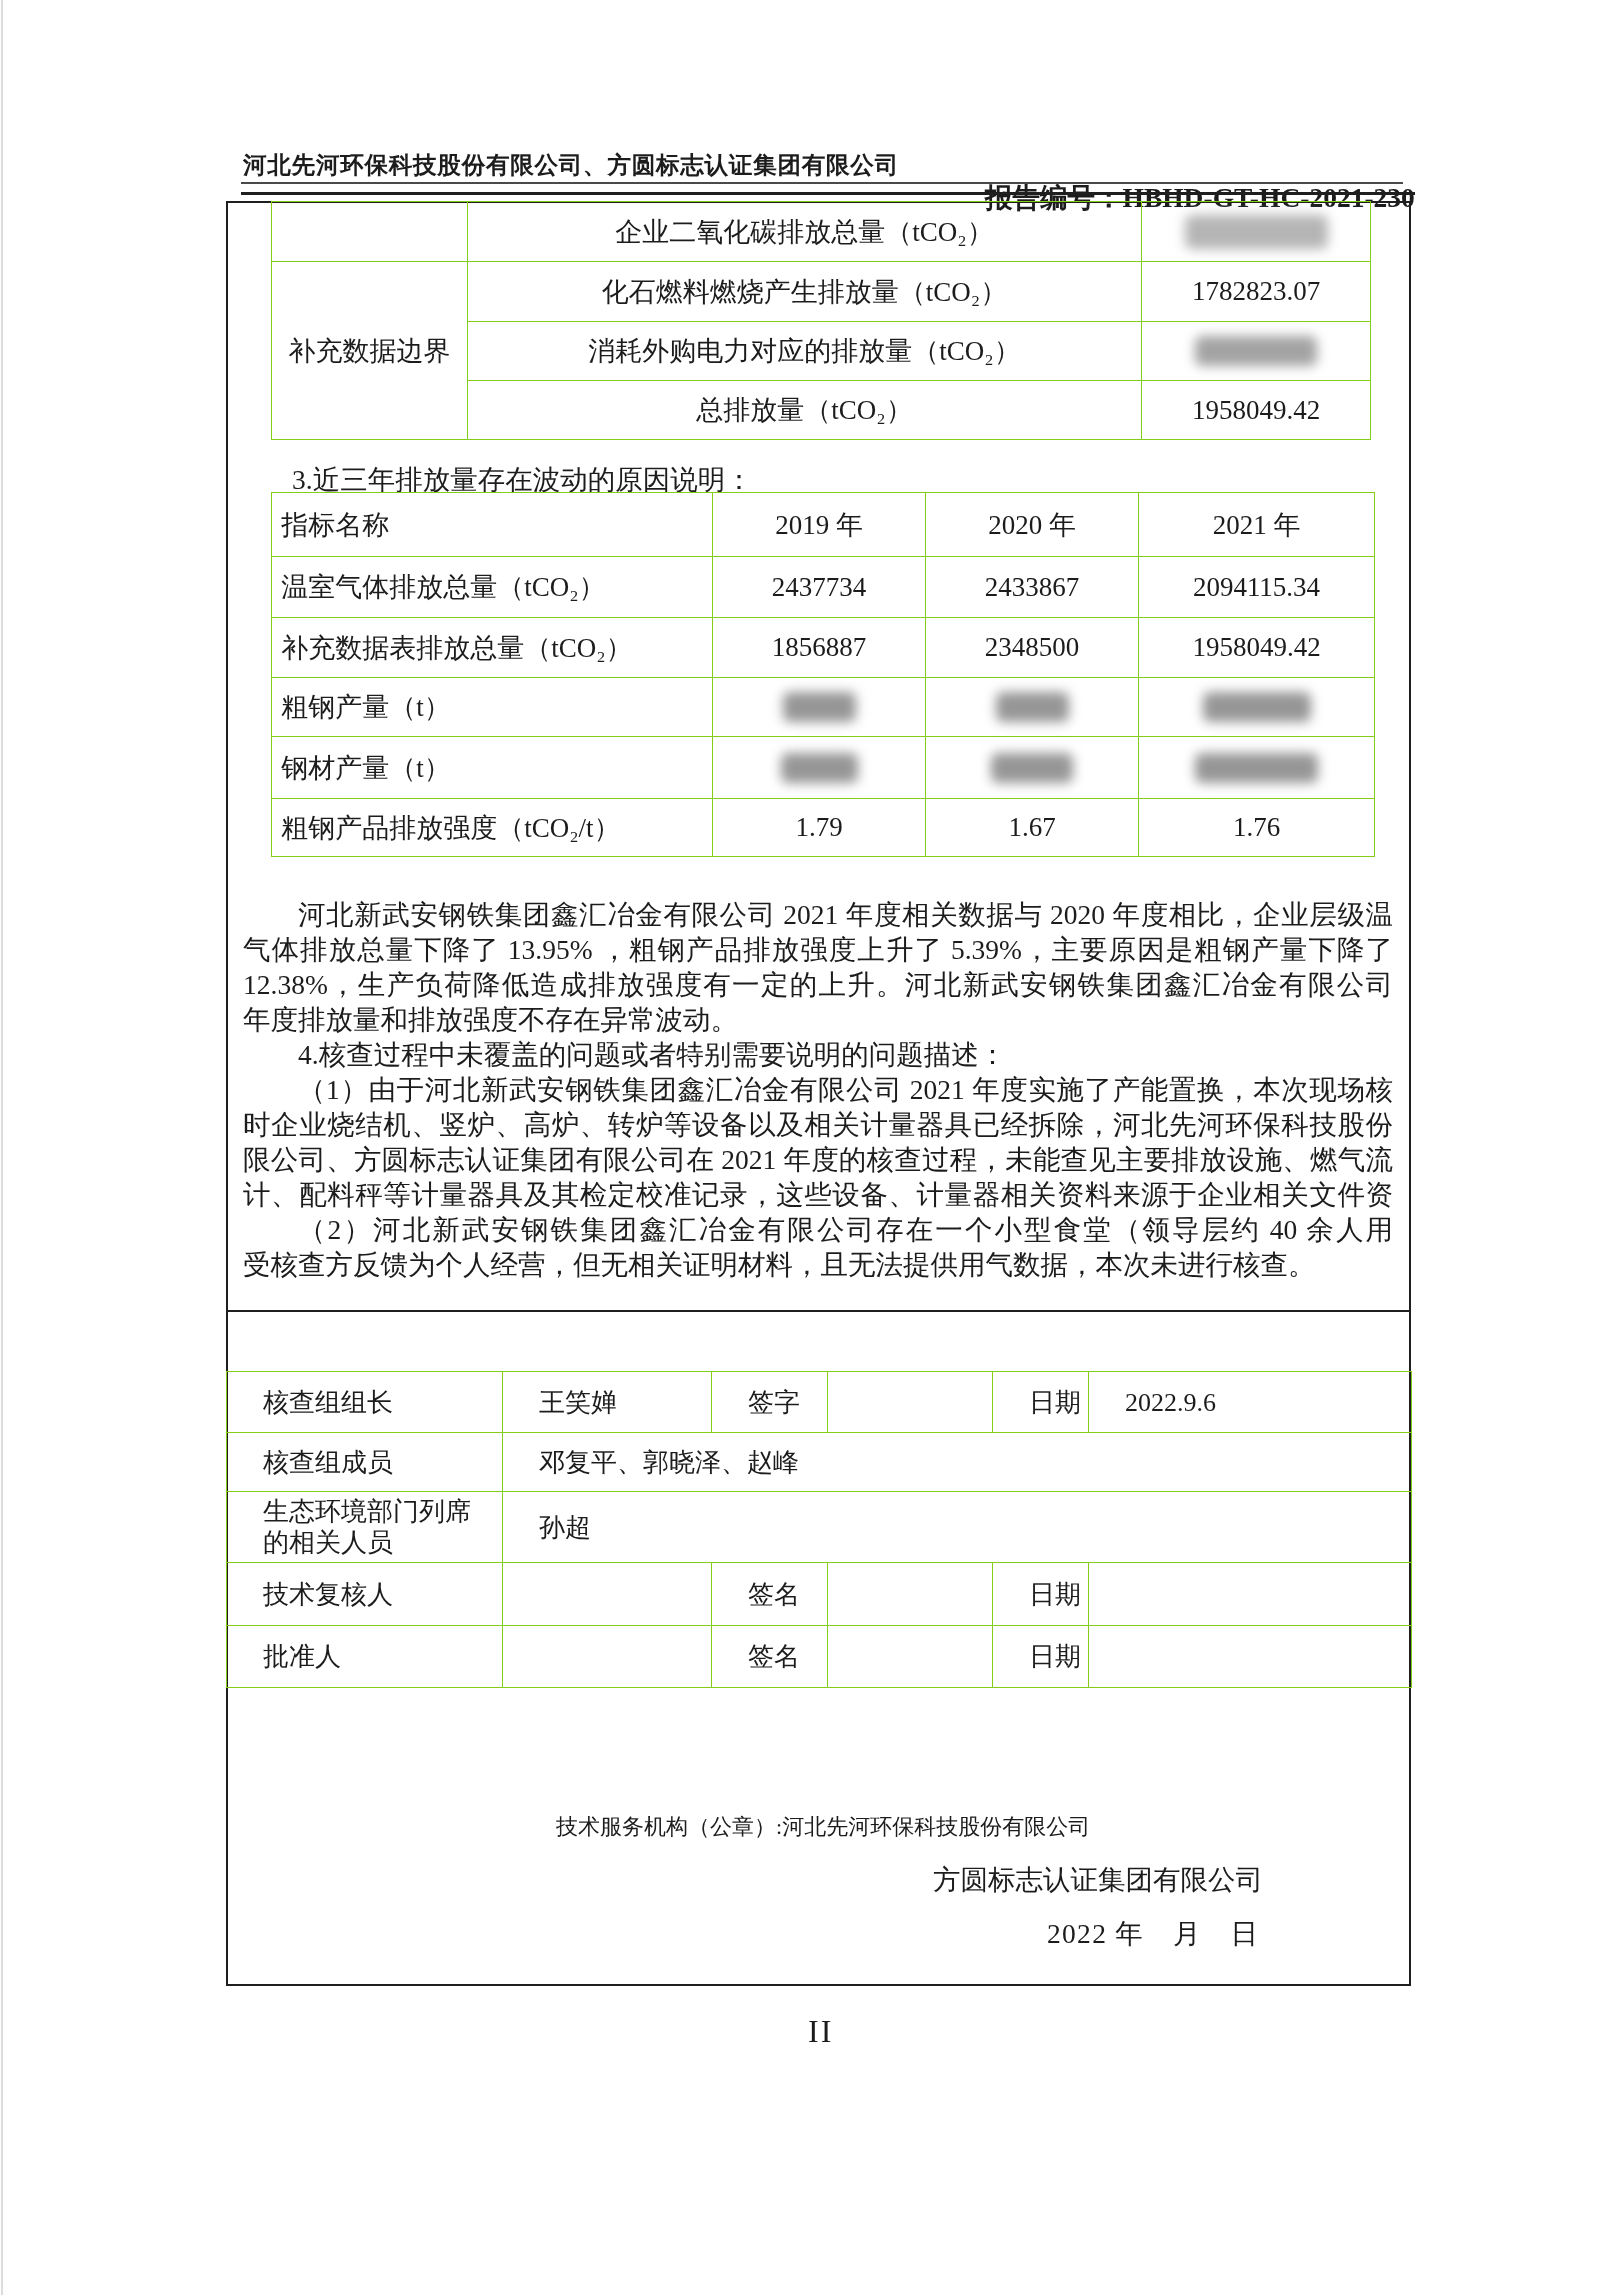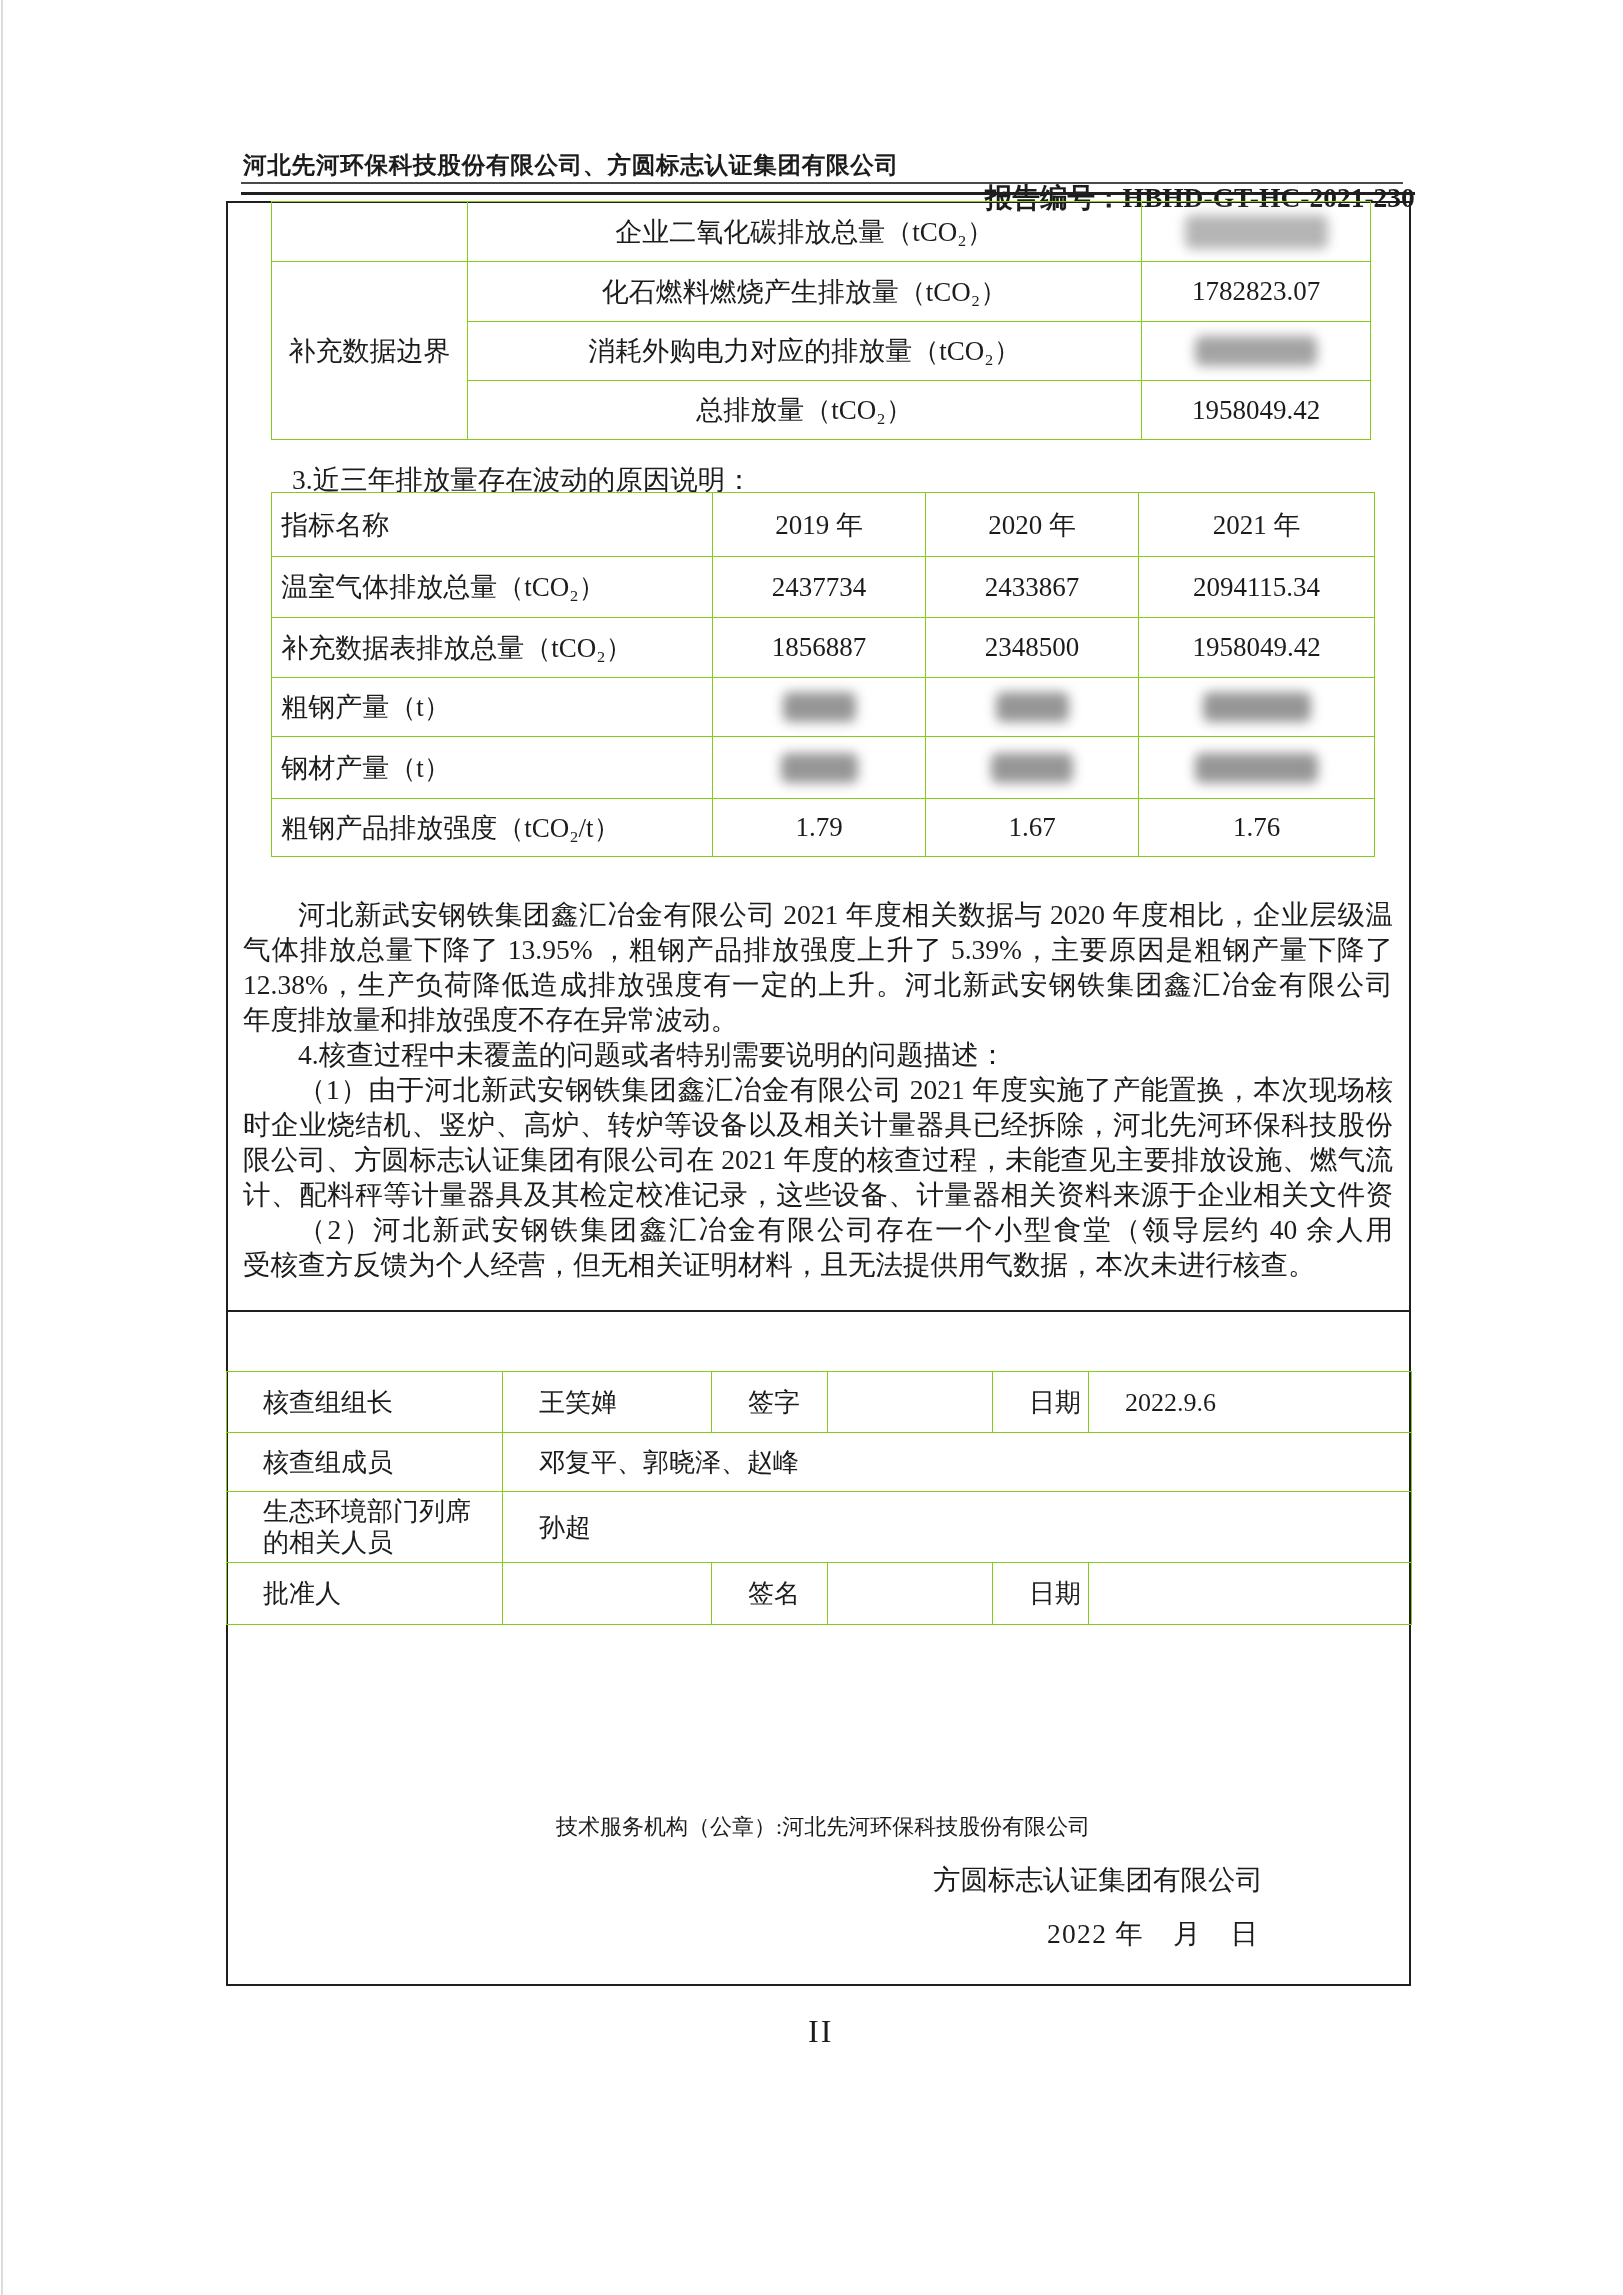--- a/index.html
+++ b/index.html
@@ -223,20 +223,28 @@
       <td>核查组成员</td>
       <td colspan="5">邓复平、郭晓泽、赵峰</td>
     </tr>
     <tr style="height:71px">
       <td>
         <div>生态环境部门列席</div>
         <div>的相关人员</div>
       </td>
       <td colspan="5">孙超</td>
     </tr>
+    <tr style="height:63px">
+      <td>技术复核人</td>
+      <td></td>
+      <td>签名</td>
+      <td></td>
+      <td>日期</td>
+      <td></td>
+    </tr>
     <tr style="height:62px">
       <td>批准人</td>
       <td></td>
       <td>签名</td>
       <td></td>
       <td>日期</td>
       <td></td>
     </tr>
   </tbody>
     </table>

